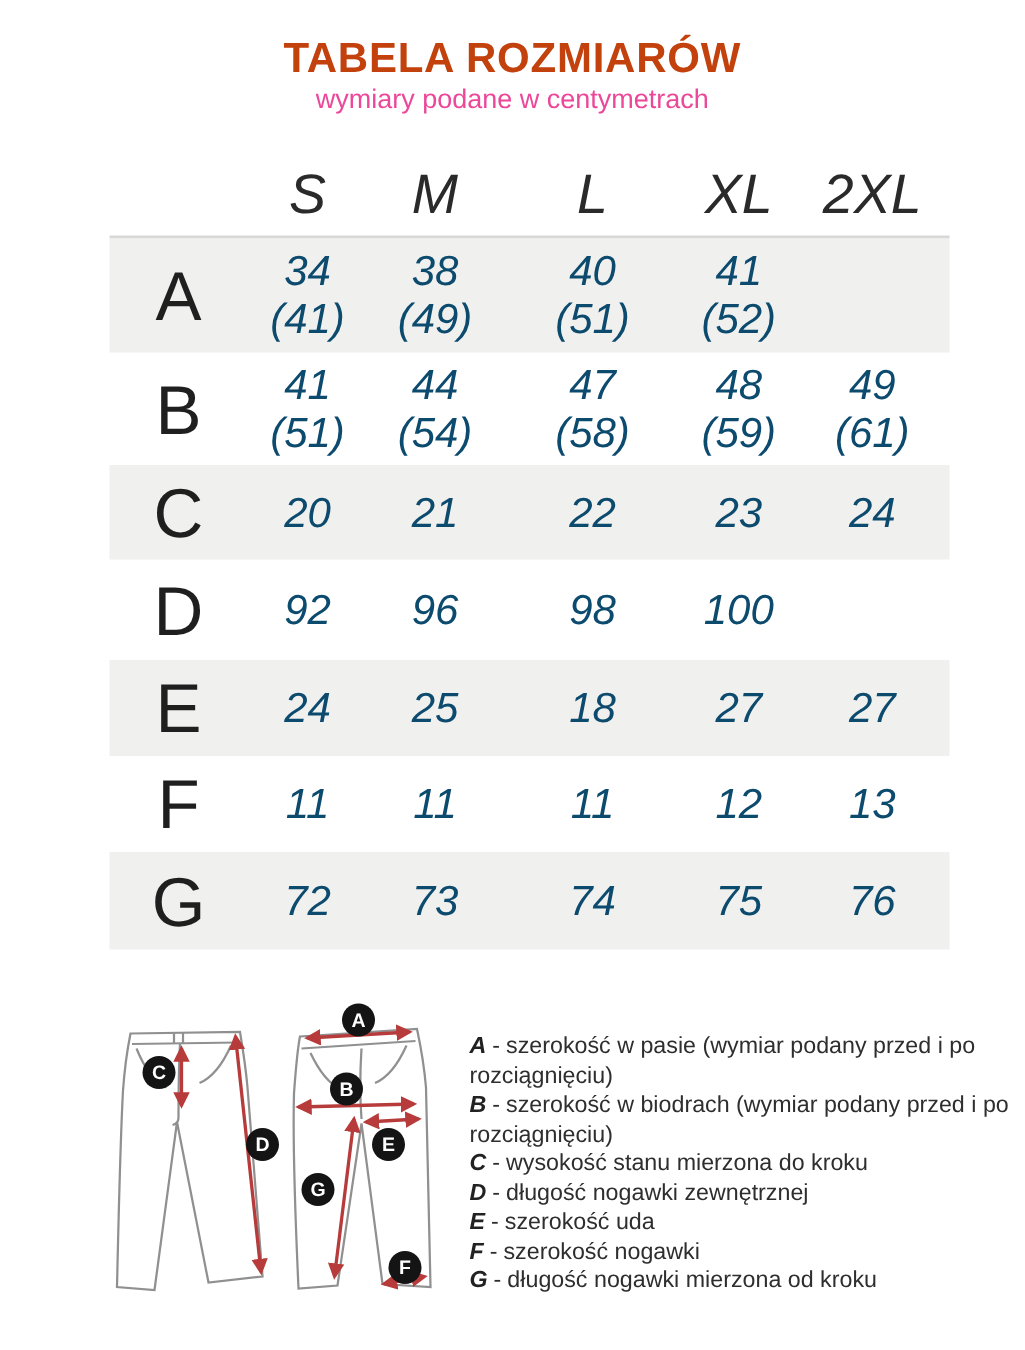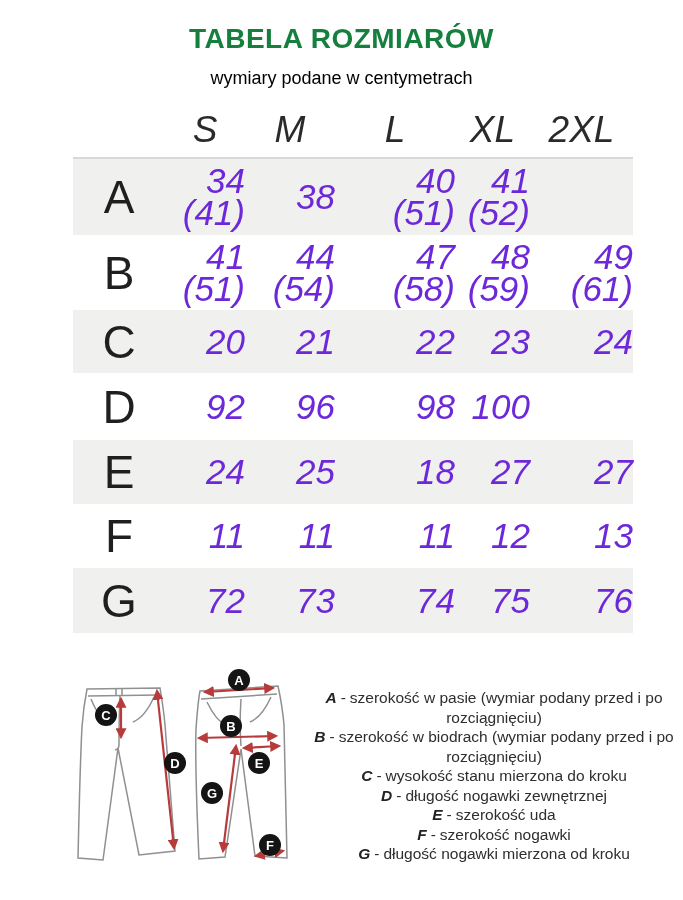--- a/index.html
+++ b/index.html
@@ -2,36 +2,36 @@
 <html><head>
 <meta charset="utf-8">
 <style>
   html,body{margin:0;padding:0;background:#ffffff;}
   .page{
     position:relative;width:683px;height:900px;background:#ffffff;overflow:hidden;
     font-family:"Liberation Sans",sans-serif;color:#2d2d2d;
   }
   
   .hdr{position:absolute;top:24px;left:0;width:683px;text-align:center;}
-  .title{font-size:28px;font-weight:bold;letter-spacing:.5px;color:#15803d;line-height:1.1;}
-  .subtitle{font-size:18px;color:#000000;margin-top:13px;}
+  .title{font-size:28px;font-weight:bold;letter-spacing:.5px;color:#c2410c;line-height:1.1;}
+  .subtitle{font-size:18px;color:#ec4899;margin-top:1px;}
   
   .size-table{position:absolute;left:73px;top:102px;width:560px;}
   .trow{display:grid;grid-template-columns:92px 80px 90px 120px 75px 103px;align-items:center;}
   .thead{height:55px;}
   .thead .szc{font-style:italic;font-size:37px;color:#2a2a2a;text-align:center;}
   .rows{border-top:2px solid #d8d8d6;}
   .shade{background:#f0f0ee;}
   .rlabel{font-size:46px;color:#1f1f1f;text-align:center;line-height:1;}
-  .cell{font-style:italic;font-size:35px;color:#6d28d9;text-align:right;line-height:32px;}
+  .cell{font-style:italic;font-size:28px;color:#0c4a6e;text-align:center;line-height:32px;}
   .cell .l2{display:block;}
   
   .diagram{position:absolute;left:55px;top:655px;width:260px;height:250px;}
   
-  .legend{position:absolute;left:313px;top:688px;width:362px;font-size:15.5px;line-height:19.5px;color:#2e2e2e;text-align:center;}
+  .legend{position:absolute;left:313px;top:688px;width:362px;font-size:15.5px;line-height:19.5px;color:#2e2e2e;}
   .legend-item b{font-style:italic;font-weight:bold;color:#222;}
   .legend-item .sep{margin:0 4px;}
 </style>
 </head>
 <body>
 
 <div class="page">
 
   <div class="hdr">
     <div class="title">TABELA ROZMIARÓW</div>
@@ -45,21 +45,21 @@
       <div class="szc">M</div>
       <div class="szc">L</div>
       <div class="szc">XL</div>
       <div class="szc">2XL</div>
     </div>
 
     <div class="rows">
       <div class="trow shade" style="height:76px">
         <div class="rlabel">A</div>
         <div class="cell"><span>34</span><span class="l2">(41)</span></div>
-        <div class="cell"><span>38</span></div>
+        <div class="cell"><span>38</span><span class="l2">(49)</span></div>
         <div class="cell"><span>40</span><span class="l2">(51)</span></div>
         <div class="cell"><span>41</span><span class="l2">(52)</span></div>
       </div>
 
       <div class="trow" style="height:75px">
         <div class="rlabel">B</div>
         <div class="cell"><span>41</span><span class="l2">(51)</span></div>
         <div class="cell"><span>44</span><span class="l2">(54)</span></div>
         <div class="cell"><span>47</span><span class="l2">(58)</span></div>
         <div class="cell"><span>48</span><span class="l2">(59)</span></div>

